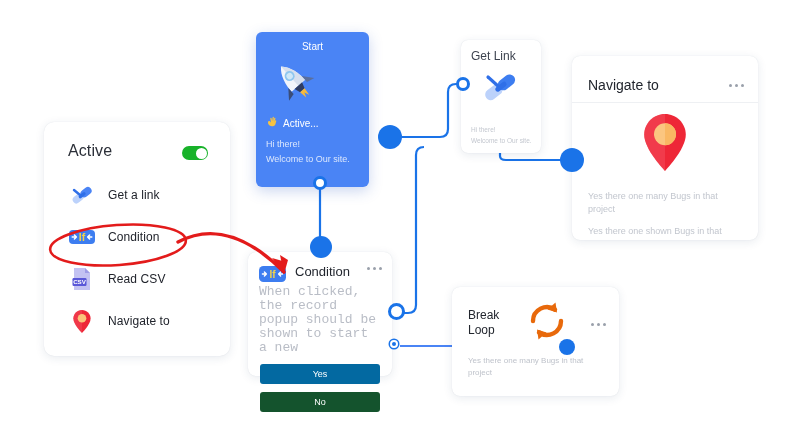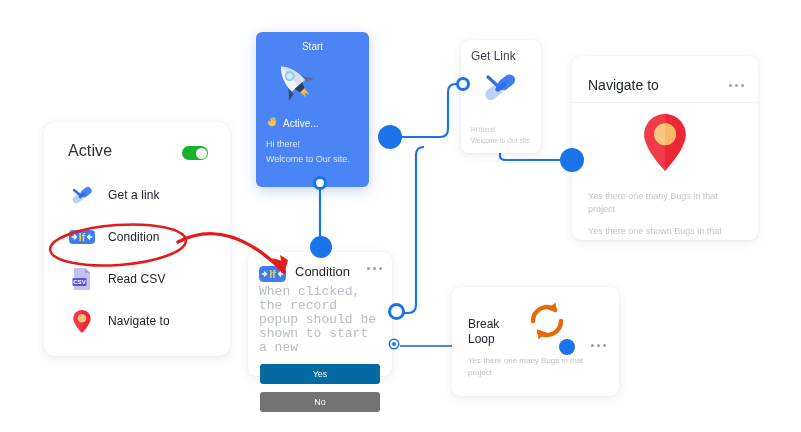--- a/index.html
+++ b/index.html
@@ -97,25 +97,25 @@
   .cond-head .dots { margin-left: auto; margin-top: 3px; }
   .cond-desc { padding: 2px 11px 0 11px; }
   .cond-desc p { font-size: 13px; color: #b9bdc6; line-height: 14px; font-family: Liberation Mono, monospace; }
   .cond-btns { padding: 9px 12px 0 12px; }
   .cond-btn {
     height: 20px; border-radius: 3px; display: flex;
     align-items: center; justify-content: center;
     font-size: 9px; color: #ffffff; margin-bottom: 8px; cursor: pointer;
   }
   .btn-yes { background: #0369a1; }
-  .btn-no  { background: #737373; }
+  .btn-no  { background: #14532d; }
 
   
   #breakloop-card { left: 452px; top: 287px; width: 167px; height: 109px; border-radius: 8px; }
-  .bl-head { display: flex; align-items: flex-end; padding: 12px 13px 0 16px; }
+  .bl-head { display: flex; align-items: center; padding: 12px 13px 0 16px; }
   .bl-title { font-size: 12px; color: #22262e; line-height: 15px; width: 46px; }
   .bl-ico { margin: 0 auto; }
   .bl-head .dots { margin-left: auto; margin-top: 2px; }
   .bl-body { padding: 8px 16px 0 16px; }
   .bl-body p { font-size: 8px; color: #bfc3cb; line-height: 12px; }
 
   
   .dot { position: absolute; z-index: 4; border-radius: 50%; }
   .dot-solid { background: #1a73e8; }
   .dot-ring { background: #ffffff; border: 3px solid #1a73e8; }

